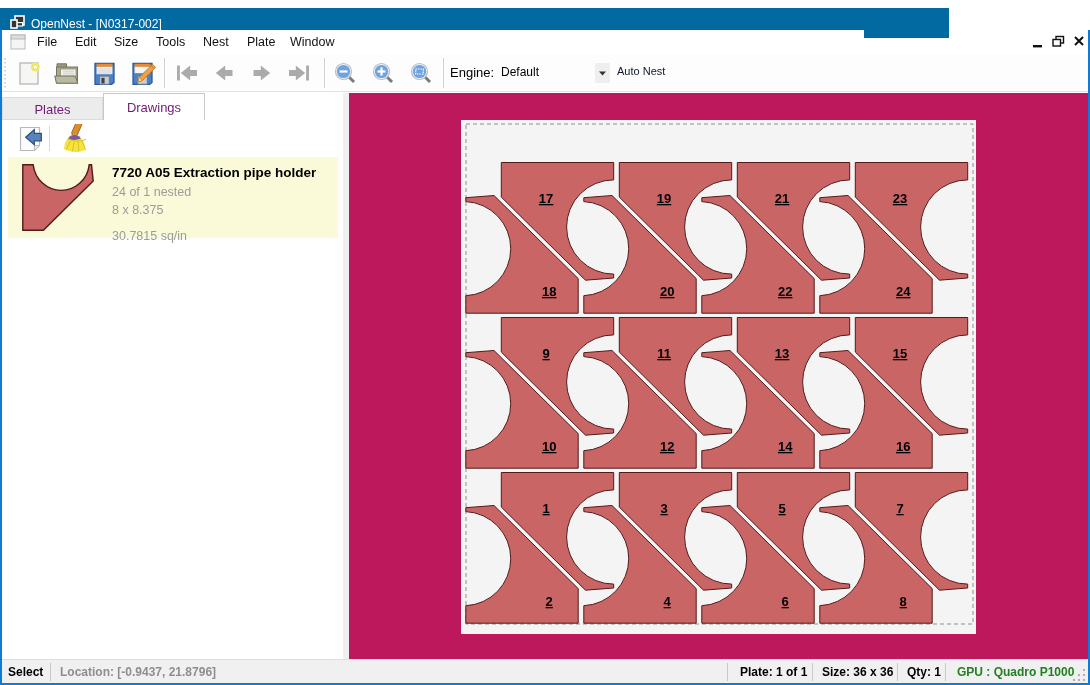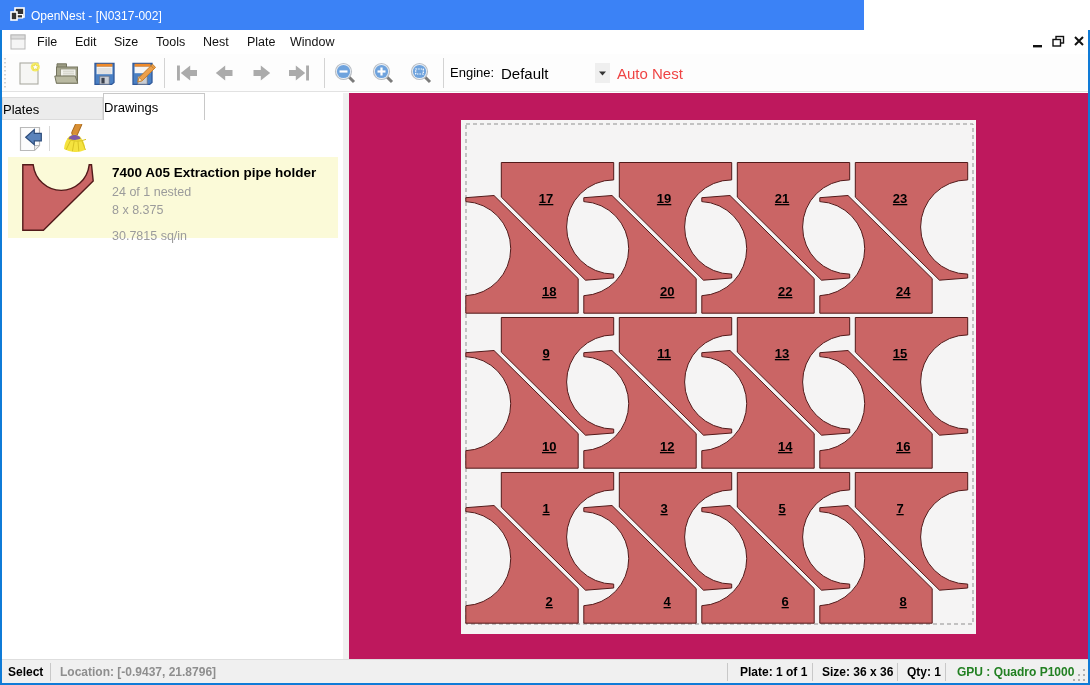--- a/index.html
+++ b/index.html
@@ -1,35 +1,35 @@
 <!DOCTYPE html>
 <html><head>
 <meta charset="utf-8">
 <style>
 * { margin:0; padding:0; box-sizing:border-box; }
 html,body { width:1090px; height:685px; overflow:hidden; font-family:"Liberation Sans", sans-serif; background:#fff; }
 #win { position:relative; width:1090px; height:685px; }
 .abs { position:absolute; }
 
 
-#titlebar { position:absolute; left:0; top:0; width:864px; height:30px; background:#3b82f6; color:#fff; }
+#titlebar { position:absolute; left:0; top:8px; width:949px; height:30px; background:#0369a1; color:#fff; }
 #titletext { position:absolute; left:31px; top:8.5px; font-size:12px; color:#fff; }
 .tbtn { position:absolute; top:0; width:46px; height:30px; }
 
 
 #menubar { position:absolute; left:0; top:30px; width:864px; height:24px; background:#fff; }
 .mitem { position:absolute; top:5px; font-size:12.5px; color:#111; }
 
 
 #toolbar { position:absolute; left:0; top:54px; width:1090px; height:38px; background:#fdfdfd; border-bottom:1px solid #e2e2e2; }
 .tsep { position:absolute; top:4px; width:1px; height:30px; background:#d3d3d3; }
 
 
 #panel { position:absolute; left:2px; top:93px; width:341px; height:566px; background:#fff; }
-.tab { position:absolute; font-size:13px; color:#000000; }
+.tab { position:absolute; font-size:13px; color:#701a75; text-align:center; }
 #tabplates { left:0px; top:4px; width:101px; height:23px; background:#ececec; border:1px solid #dcdcdc; padding-top:4px; }
 #tabdraw { left:101px; top:0px; width:102px; height:27px; background:#fff; border:1px solid #c8c8c8; border-bottom:none; padding-top:6px; }
 #psep { position:absolute; left:47px; top:33px; width:1px; height:25px; background:#d9d9d9; }
 #yitem { position:absolute; left:6px; top:64px; width:330px; height:81px; background:#fbfad8; }
 #ytitle { position:absolute; left:104px; top:8px; font-size:13.5px; font-weight:bold; color:#000; }
 .ygray { position:absolute; left:104px; font-size:12.5px; color:#9b9b9b; }
 
 
 #splitter { position:absolute; left:343px; top:93px; width:6px; height:566px; background:#f0f0f0; }
 #canvas { position:absolute; left:349px; top:93px; width:739px; height:644px; background:#be185d; }
@@ -161,26 +161,26 @@
     <svg class="abs" style="left:410px; top:8px" width="23" height="23" viewBox="0 0 23 23">
       <line x1="14" y1="14" x2="20" y2="20" stroke="#7b7b7b" stroke-width="3"></line>
       <circle cx="9.5" cy="9.5" r="8" fill="#eef3f9" stroke="#b9bec4" stroke-width="1.2"></circle>
       <circle cx="9.5" cy="9.5" r="6.6" fill="#6fa3dd"></circle>
       <rect x="5.7" y="7" width="7.6" height="5" fill="none" stroke="#fff" stroke-width="1.2" stroke-dasharray="1.5 1"></rect>
     </svg>
 
     <div class="tsep" style="left:443px"></div>
 
     <span class="abs" style="left:450px; top:11px; font-size:13px; font-weight:normal; color:#000">Engine:</span>
-    <span class="abs" style="left:501px; top:11px; font-size:15px; color:#000">Default</span>
+    <span class="abs" style="left:501px; top:11px; font-size:12px; color:#000">Default</span>
     <svg class="abs" style="left:595px; top:9px" width="15" height="20" viewBox="0 0 15 20">
       <rect x="0" y="0" width="15" height="20" fill="#efefef"></rect>
       <path d="M4 8.5 h7 l-3.5 4 z" fill="#333"></path>
     </svg>
-    <span class="abs" style="left:617px; top:11px; font-size:15px; color:#ef4444">Auto Nest</span>
+    <span class="abs" style="left:617px; top:11px; font-size:11px; color:#0f172a">Auto Nest</span>
   </div>
 
   <div id="panel">
     <div class="tab" id="tabplates">Plates</div>
     <div class="tab" id="tabdraw">Drawings</div>
 
     <svg class="abs" style="left:14px; top:33px" width="28" height="26" viewBox="0 0 28 26">
       <path d="M4.5 1.5 h19 v18 l-5 5 h-14 z" fill="#fcfcfc" stroke="#b9b9b9" stroke-width="1.2"></path>
       <path d="M23.5 19.5 l-5 5 0-5 z" fill="#ececec" stroke="#b9b9b9" stroke-width="1"></path>
       <path d="M9.7 11.2 L18.3 3.6 v3.8 h7 v7.4 h-7 v3.8 z" fill="#5b83bb" stroke="#2d4d7c" stroke-width="1.2"></path>
@@ -190,21 +190,21 @@
       <rect x="13.8" y="-3" width="6" height="15" rx="2.6" transform="rotate(24 16.8 4.5)" fill="#d88f34" stroke="#a5681c" stroke-width="0.9"></rect>
       <path d="M9 12.5 q5-4 11 0 q5.5 6.5 5 13.5 q-11 4.5 -21-1 q0.5-7.5 5-12.5z" fill="#f5e33f"></path>
       <path d="M9.8 12.6 q4.8-3.6 9.8 0.2 l1.2 2 q-6.6 2.4-12.4-0.4 z" fill="#7d5aa6"></path>
       <path d="M7.6 14.8 q9 4.4 18.4 0.6 M10.5 16.5 l-4.5 9.5 M14.2 17.3 l-1.8 10 M18 17.3 l0.8 10 M21.8 16.5 l3.7 9.5" stroke="#d8c324" stroke-width="1" fill="none"></path>
     </svg>
 
     <div id="yitem">
       <svg class="abs" style="left:14px; top:7px" width="72" height="67" viewBox="0 0 72 67">
         <path d="M0.8 0.8 L11.2 0.8 A28.2 29 0 0 0 67.2 0.8 L69.5 0.8 L71.2 17.1 L21.4 66.2 L0.8 66.2 Z" fill="#ca6565" stroke="#521a1a" stroke-width="1.4"></path>
       </svg>
-      <div id="ytitle">7400 A05 Extraction pipe holder</div>
+      <div id="ytitle">7720 A05 Extraction pipe holder</div>
       <div class="ygray" style="top:28px">24 of 1 nested</div>
       <div class="ygray" style="top:46px">8 x 8.375</div>
       <div class="ygray" style="top:72px">30.7815 sq/in</div>
     </div>
   </div>
 
   <div id="splitter"></div>
 
   <div id="canvas">
     <svg width="739" height="566" viewBox="0 0 739 566">

